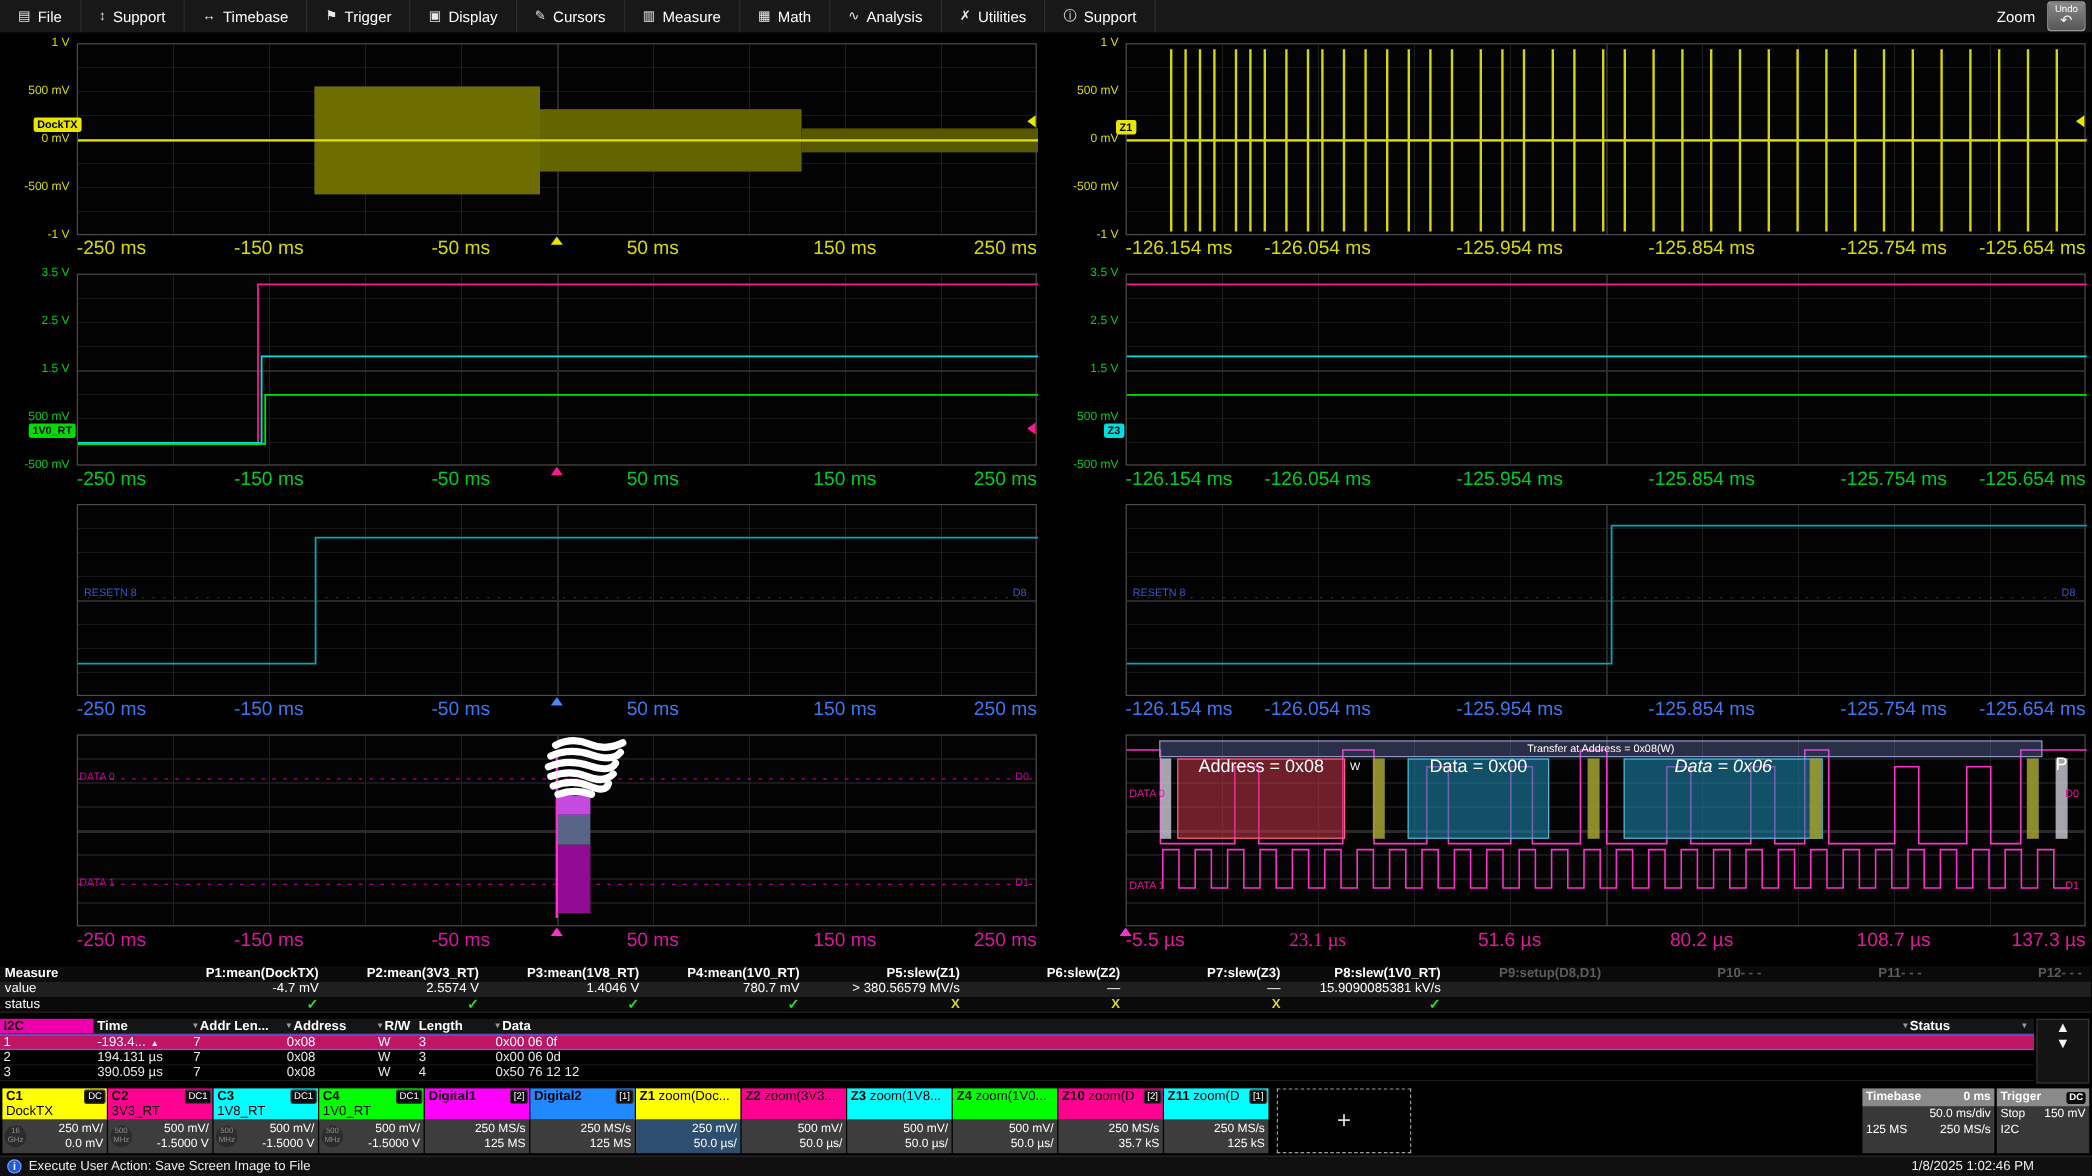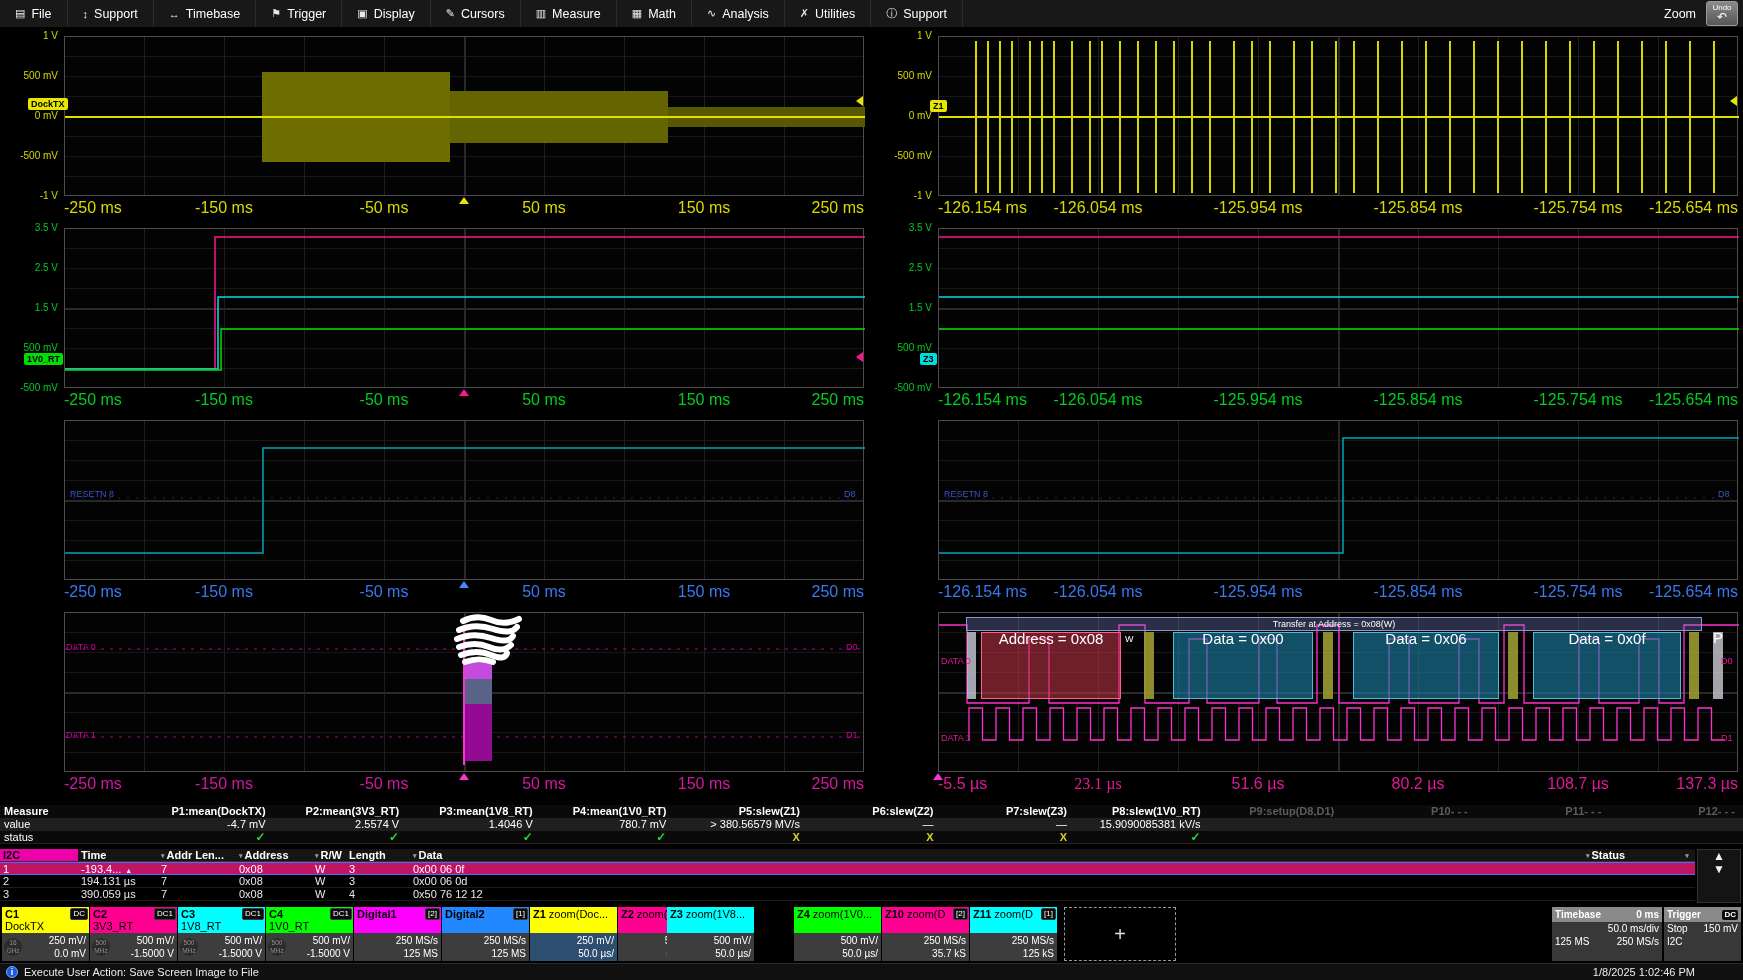--- a/index.html
+++ b/index.html
@@ -230,25 +230,24 @@
   <div class="grid" style="left:938px;top:612px;">
     <svg viewBox="0 0 800 160">
       <path d="M0 12 H28 V90 H90 V26 H110 V90 H180 V12 H206 V90 H250 V26 H268 V90 H320 V26 H338 V90 H378 V12 H400 V90 H450 V26 H470 V90 H520 V26 H540 V90 H565 V12 H585 V90 H640 V26 H660 V90 H700 V26 H720 V90 H745 V12 H800" fill="none" stroke="#ff30d0" stroke-width="1.3"></path>
       <path fill="none" stroke="#ff30d0" stroke-width="1.3" d="M30 127 V95 H43.5 V127 H57 V95 H70.5 V127 H84 V95 H97.5 V127 H111 V95 H124.5 V127 H138 V95 H151.5 V127 H165 V95 H178.5 V127 H192 V95 H205.5 V127 H219 V95 H232.5 V127 H246 V95 H259.5 V127 H273 V95 H286.5 V127 H300 V95 H313.5 V127 H327 V95 H340.5 V127 H354 V95 H367.5 V127 H381 V95 H394.5 V127 H408 V95 H421.5 V127 H435 V95 H448.5 V127 H462 V95 H475.5 V127 H489 V95 H502.5 V127 H516 V95 H529.5 V127 H543 V95 H556.5 V127 H570 V95 H583.5 V127 H597 V95 H610.5 V127 H624 V95 H637.5 V127 H651 V95 H664.5 V127 H678 V95 H691.5 V127 H705 V95 H718.5 V127 H732 V95 H745.5 V127 H759 V95 H772.5 V127 H786"></path>
     </svg>
     <div class="dband">Transfer at Address = 0x08(W)</div>
     <div class="dbox d-start" style="left:28px;width:9px;"></div>
     <div class="dbox d-addr" style="left:42px;width:140px;">Address = 0x08</div>
     <div class="d-w">W</div>
     <div class="dbox d-ack" style="left:205px;width:10px;"></div>
-    <div class="dbox d-data" style="left:234px;width:140px;">Data = 0x00</div>
+    <div class="dbox d-data" style="left:234px;width:118px;">Data = 0x00</div>
     <div class="dbox d-ack" style="left:384px;width:10px;"></div>
-    <div class="dbox d-data" style="left:414px;width:146px;">Data = 0x06</div>
+    <div class="dbox d-data" style="left:414px;width:166px;font-style:italic;">Data = 0x06</div>
     <div class="dbox d-ack" style="left:569px;width:10px;"></div>
-    <div class="dbox d-data" style="left:594px;width:148px;">Data = 0x0f</div>
     <div class="dbox d-ack" style="left:750px;width:10px;"></div>
     <div class="dbox d-stop" style="left:774px;width:10px;color:#fff;">P</div>
   </div>
 
   <div class="chip" style="left:28px;top:98px;background:#e6e600;">DockTX</div>
   <div class="chip" style="left:930px;top:100px;background:#e6e600;">Z1</div>
   <div class="chip" style="left:24px;top:353px;background:#00dd00;">1V0_RT</div>
   <div class="chip" style="left:920px;top:353px;background:#00dddd;">Z3</div>
 
   <div class="glabel" style="left:70px;top:489px;color:#3a55c8;">RESETN 8</div>
@@ -455,21 +454,21 @@
           <div>50.0 µs/</div>
         </div>
       </div>
       <div class="chbox" style="left: 618px;">
         <div class="chhead" style="background: rgb(255, 0, 144);"><span class="chid">Z2</span><span class="chname inline">zoom(3V3...</span></div>
         <div class="chbody">
           <div>500 mV/</div>
           <div>50.0 µs/</div>
         </div>
       </div>
-      <div class="chbox" style="left: 667px;">
+      <div class="chbox" style="left: 706px;">
         <div class="chhead" style="background: rgb(0, 255, 255);"><span class="chid">Z3</span><span class="chname inline">zoom(1V8...</span></div>
         <div class="chbody">
           <div>500 mV/</div>
           <div>50.0 µs/</div>
         </div>
       </div>
       <div class="chbox" style="left: 794px;">
         <div class="chhead" style="background: rgb(0, 255, 0);"><span class="chid">Z4</span><span class="chname inline">zoom(1V0...</span></div>
         <div class="chbody">
           <div>500 mV/</div>

